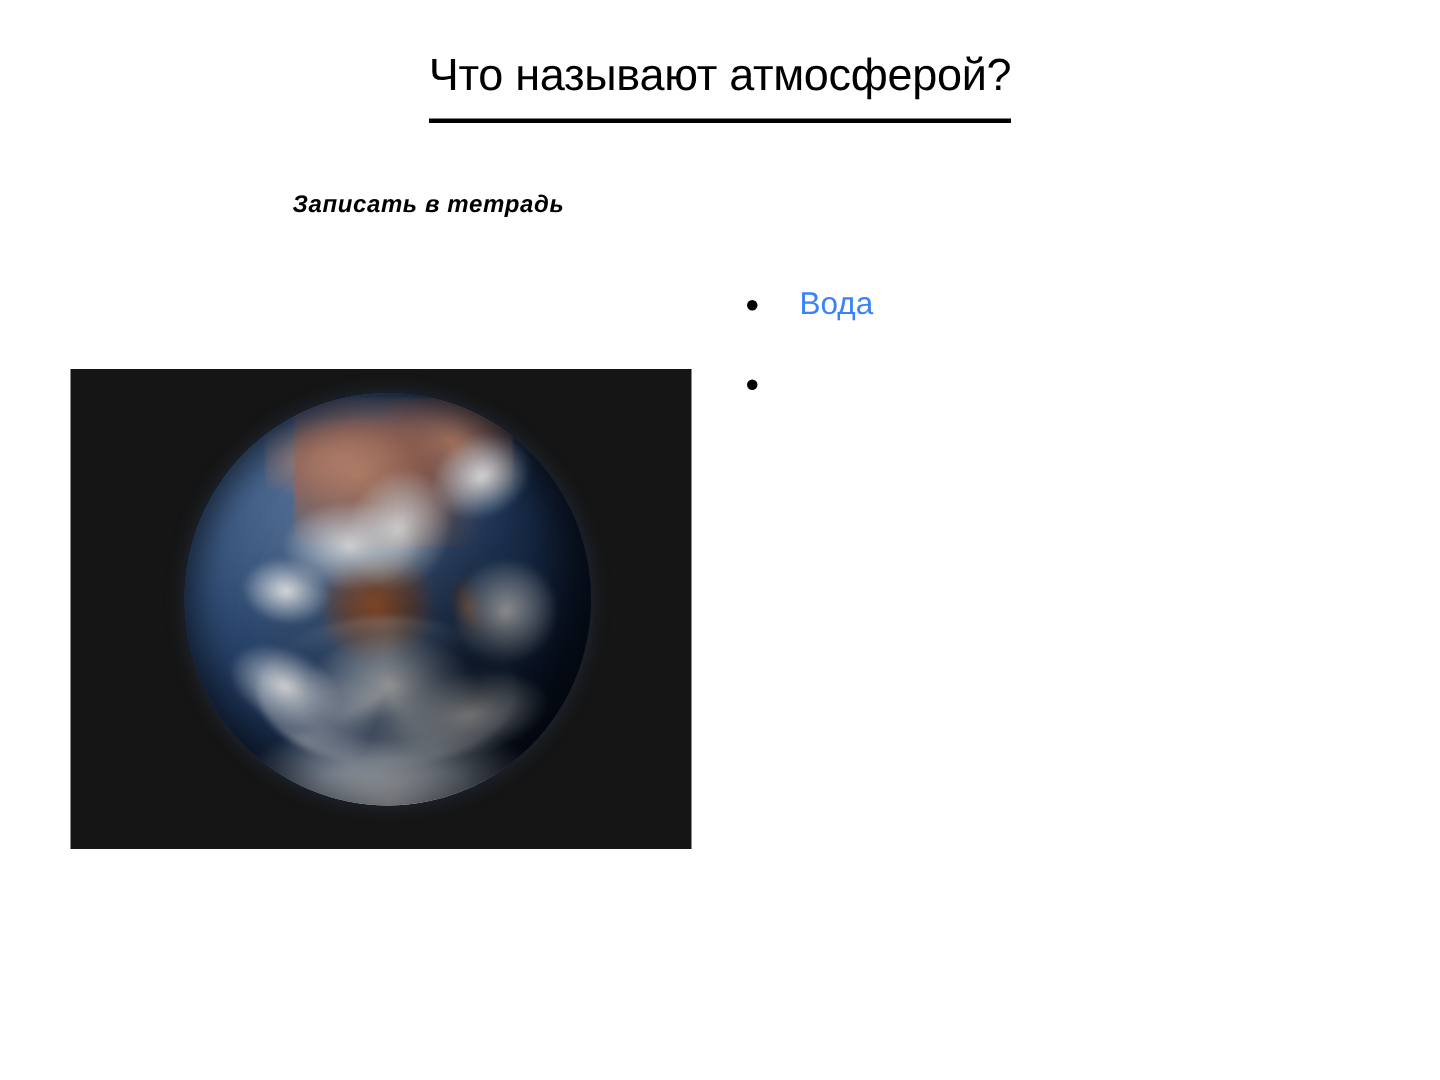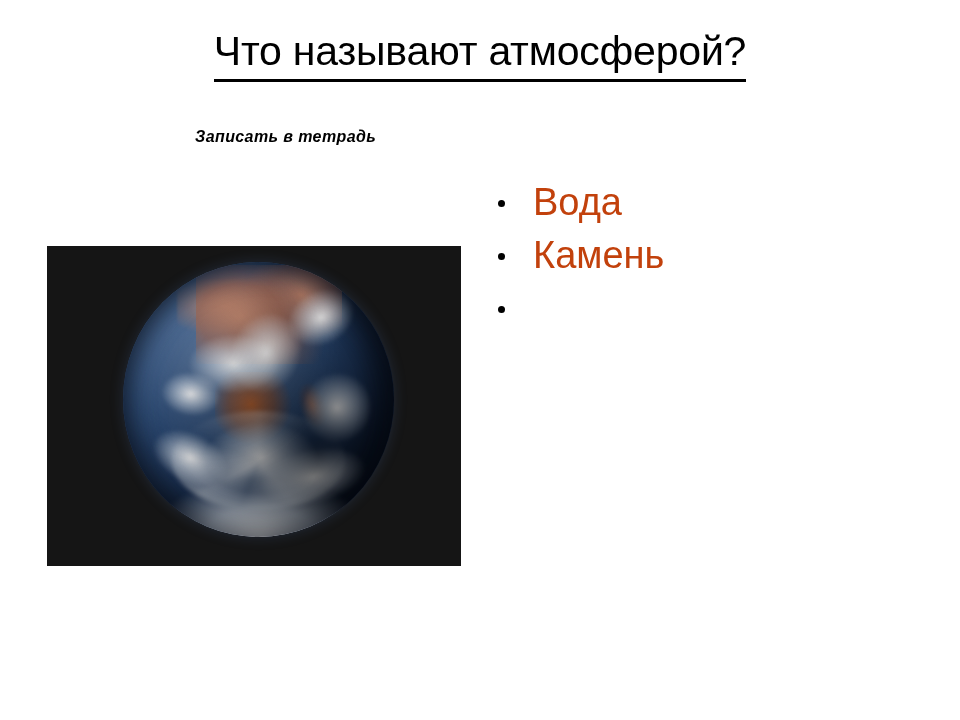--- a/index.html
+++ b/index.html
@@ -20,21 +20,21 @@
     overflow: hidden;
   }
 
   
   .slide-title {
     position: absolute;
     left: 0;
     top: 26px;
     width: 960px;
     text-align: center;
-    font-size: 41px;
+    font-size: 30px;
     font-weight: 400;
     line-height: 50px;
     color: #000000;
     letter-spacing: -0.2px;
     white-space: nowrap;
   }
   .slide-title span.tu {
     display: inline-block;
     border-bottom: 3px solid #000000;
     padding-bottom: 3px;
@@ -182,22 +182,22 @@
     width: 420px;
     margin: 0;
     padding: 0;
     list-style: none;
   }
   .bullets li {
     position: relative;
     height: 53px;
     line-height: 53px;
     padding-left: 41px;
-    font-size: 38px;
-    color: #c2410c;
+    font-size: 21px;
+    color: #3b82f6;
     white-space: nowrap;
   }
   .bullets li .dot {
     position: absolute;
     left: 6px;
     top: 24px;
     width: 7px;
     height: 7px;
     border-radius: 50%;
     background: #000000;
@@ -237,20 +237,16 @@
     </div>
   </div>
 
   <ul class="bullets">
     <li>
       <span class="dot"></span>
       <span>Вода</span>
     </li>
     <li>
       <span class="dot"></span>
-      <span>Камень</span>
-    </li>
-    <li>
-      <span class="dot"></span>
     </li>
   </ul>
 
 </div>
 
 </body></html>

